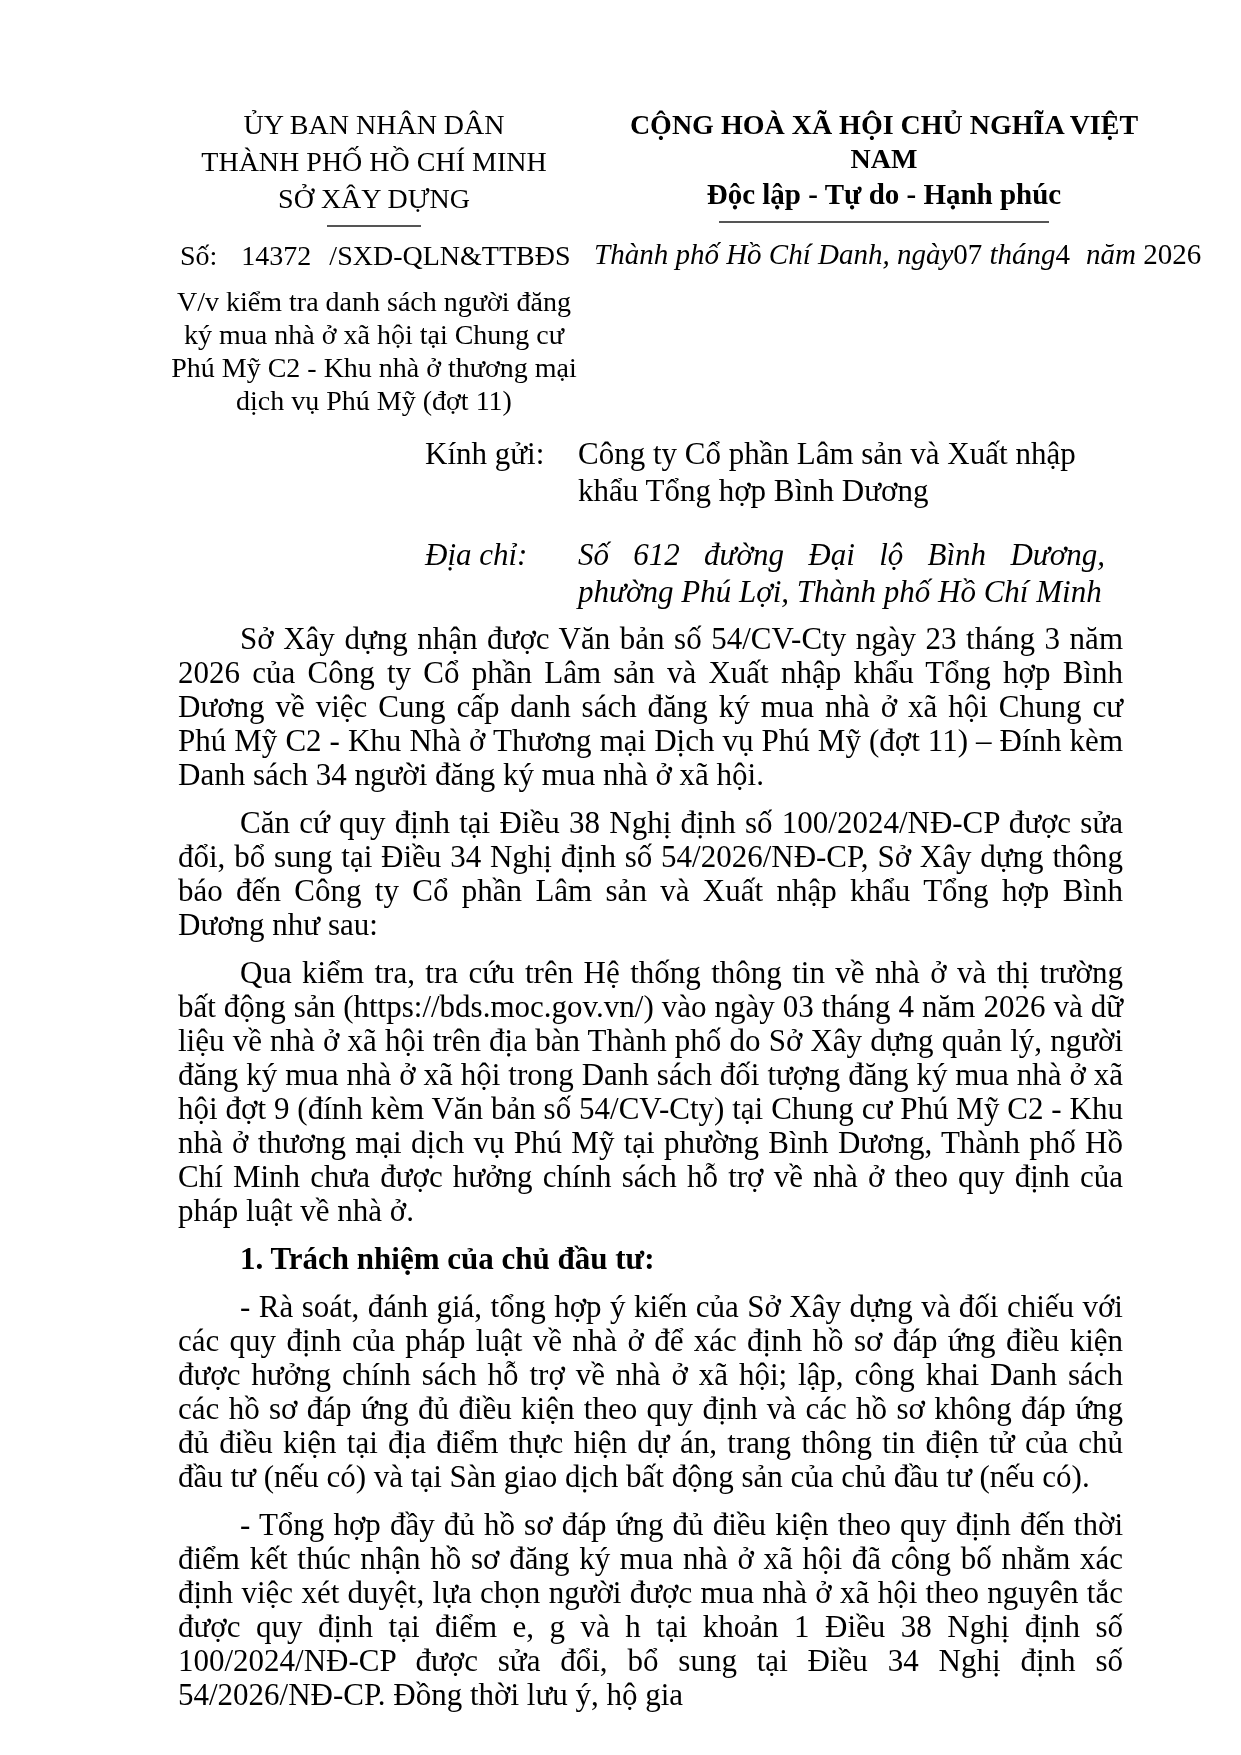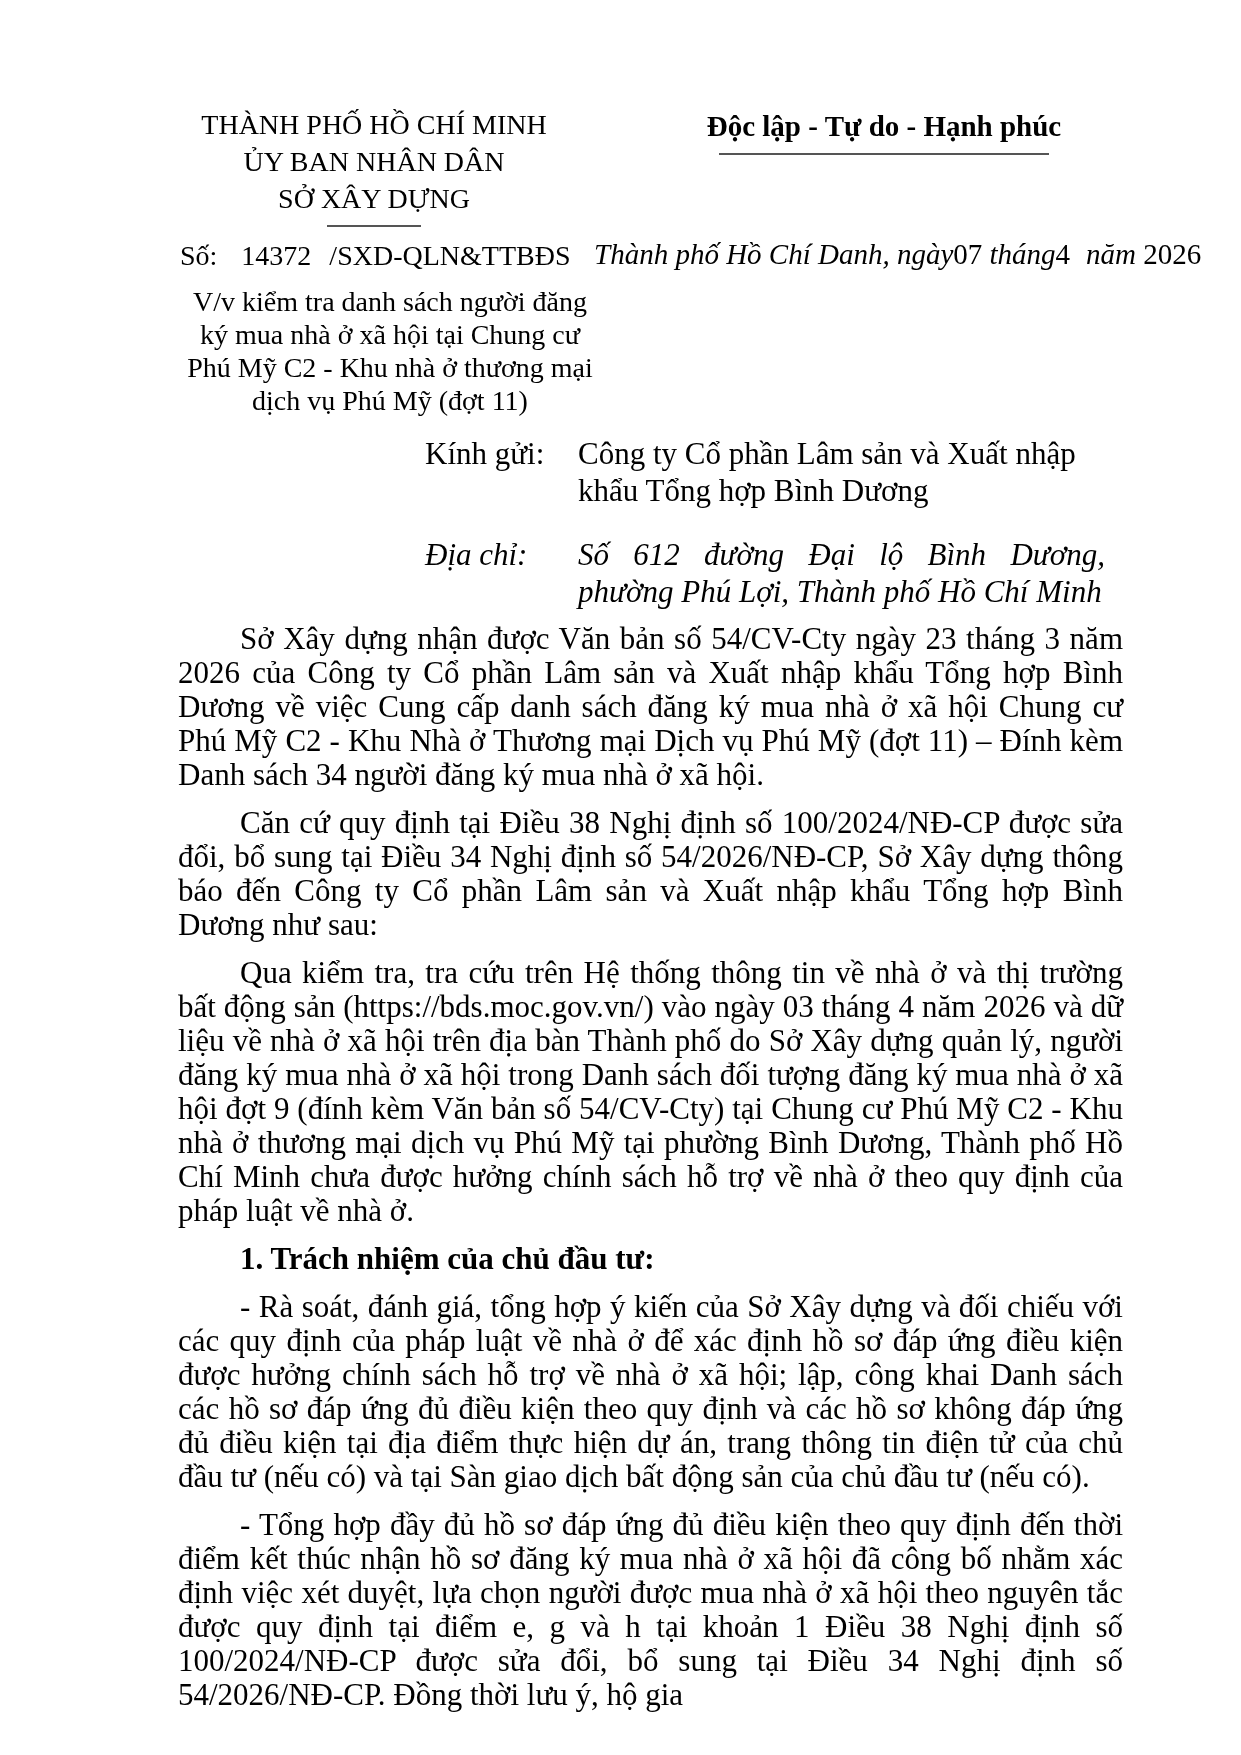--- a/index.html
+++ b/index.html
@@ -40,21 +40,21 @@
   .doc-number .num    { margin-left:24px; }
   .doc-number .symbol { margin-left:18px;margin-top:14px; }
   .date-line {
     position:absolute; left:594px; top:238px;
     font-size:29px; font-style:italic; white-space:nowrap;
   }
   .date-line .num { font-style:normal; }
   .date-line .sep-wide { display:inline-block; width:16px; }
   
   .subject {
-    position:absolute; left:180px; top:285px; width:420px;
+    position:absolute; left:164px; top:285px; width:420px;
     text-align:center; font-size:28px; line-height:33px;
   }
   
   .addressing { position:absolute; left:425px; top:435px; width:690px; font-size:31px; }
   .addr-row { display:flex; line-height:37px; }
   .addr-label   { width:153px; flex:0 0 153px; }
   .addr-content { width:527px; flex:0 0 527px; }
   .addr-row.address { margin-top:27px; font-style:italic; }
   .addr-row.address .addr-content { text-align:justify; }
   
@@ -65,27 +65,28 @@
   .body-text p { margin:0 0 14px; text-indent:62px; }
   .body-text p.heading { font-weight:bold; text-align:left; }
   .body-text p:last-child { margin-bottom:0; }
 </style>
 </head>
 <body>
 
 <div class="page">
 
   <div class="header-left">
+    <div>ỦY BAN NHÂN DÂN</div>
     <div>THÀNH PHỐ HỒ CHÍ MINH</div>
-    <div>ỦY BAN NHÂN DÂN</div>
     <div class="org-name">SỞ XÂY DỰNG</div>
     <div class="rule-left"></div>
   </div>
 
   <div class="header-right">
+    <div class="national-line">CỘNG HOÀ XÃ HỘI CHỦ NGHĨA VIỆT NAM</div>
     <div class="motto-line">Độc lập - Tự do - Hạnh phúc</div>
     <div class="rule-right"></div>
   </div>
 
   <div class="doc-number">
     <span>Số:</span><span class="num">14372</span><span class="symbol">/SXD-QLN&amp;TTBĐS</span>
   </div>
 
   <div class="date-line">
     <span>Thành phố Hồ Chí Danh, ngày</span><span class="num">07</span>

